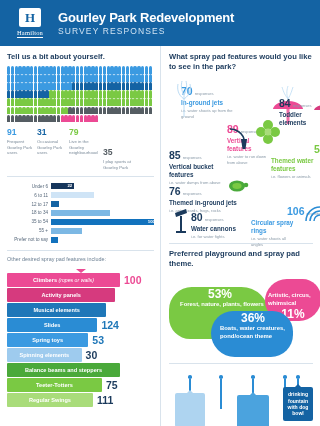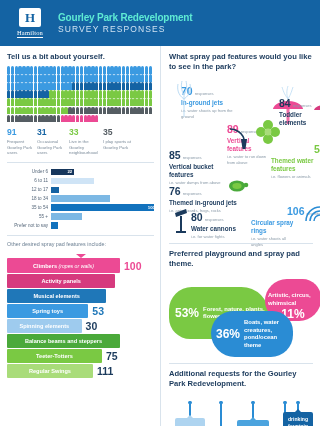--- a/index.html
+++ b/index.html
@@ -19,21 +19,21 @@
   .logo-box {
     width:22px; height:19px; background:#ffffff; border-radius:2px;
     display:flex; align-items:center; justify-content:center;
   }
   .logo-h { font-size:13px; font-weight:bold; color:#1463a3; line-height:1; font-family:"Liberation Serif", serif;}
   .logo-text {
     font-size:6.5px; color:#ffffff; margin-top:2px; letter-spacing:.2px;
     border-bottom:1px solid #ffffff; padding-bottom:1px; font-family:"Liberation Serif", serif;
   }
   .head-titles { margin-left:6px; }
-  .head-titles h1 { font-size:10px; color:#5eead4; font-weight:bold; letter-spacing:-.2px; }
+  .head-titles h1 { font-size:13px; color:#ffffff; font-weight:bold; letter-spacing:-.2px; }
   .head-titles h2 { font-size:8.5px; color:#cfe2f2; font-weight:normal; letter-spacing:1.1px; margin-top:1px; }
 
   .body-wrap { display:flex; height:380px; }
   .col-left { width:161px; padding:6px 6px 0 7px; border-right:1px solid #d9e3ec; }
   .col-right { width:159px; padding:6px 7px 0 8px; }
 
   .sec-title { font-size:7.6px; font-weight:bold; line-height:1.33; color:#1b3a5c; }
   .sec-sub { font-size:5.4px; color:#6b7f92; margin-top:3px; }
   .divider { height:1px; background:#d9e3ec; margin:6px 0 5px; }
 
@@ -67,21 +67,21 @@
   
   .spray { position:relative; height:160px; margin-top:5px; }
   .sp-item { position:absolute; }
   .sp-num { font-size:10.5px; font-weight:bold; display:inline; }
   .sp-resp { font-size:4.1px; color:#8a9aa8; margin-left:2px; }
   .sp-name { font-size:6.3px; font-weight:bold; line-height:1.28; margin-top:0px; }
   .sp-desc { font-size:4.1px; color:#8a9aa8; line-height:1.3; margin-top:1px; }
 
   
   .themes { position:relative; height:84px; margin-top:4px; }
-  .blob { position:absolute; display:flex; align-items:center; }
+  .blob { position:absolute; display:flex; align-items:center;flex-direction:column; }
   .blob-pct { font-size:12px; font-weight:bold; color:#ffffff; }
   .blob-txt { font-size:5.9px; font-weight:bold; color:#ffffff; line-height:1.3; }
 
   
   .reqs { position:relative; height:78px; margin-top:5px; }
   .pin { position:absolute; }
   .pin-stem { width:1.1px; background:#2a8cd4; margin:0 auto; }
   .pin-dot { width:3.6px; height:3.6px; border-radius:50%; background:#2a8cd4; margin:0 auto; }
   .pin-body { border-radius:2px; display:flex; align-items:center; justify-content:center;
               text-align:center; padding:2px; position:relative; }
@@ -368,25 +368,25 @@
     <div class="picto-nums" id="picto-nums">
         <div class="pn-col" style="width: 30px;">
           <div class="pn" style="color: rgb(59, 154, 225);">91</div>
           <div class="pl">Frequent Gourley Park users</div>
         </div>
         <div class="pn-col" style="width: 32px;">
           <div class="pn" style="color: rgb(20, 99, 163);">31</div>
           <div class="pl">Occasional Gourley Park users</div>
         </div>
         <div class="pn-col" style="width: 34px;">
-          <div class="pn" style="color: rgb(122, 201, 67);">33</div>
+          <div class="pn" style="color: rgb(122, 201, 67);">79</div>
           <div class="pl">Live in the Gourley neighbourhood</div>
         </div>
         <div class="pn-col" style="width: 32px;">
-          <div class="pn" style="color: rgb(85, 93, 99);">35</div>
+          <div class="pn" style="color: rgb(85, 93, 99); margin-top: 20px;">35</div>
           <div class="pl">I play sports at Gourley Park</div>
         </div>
       </div>
 
     <div class="divider"></div>
 
     <div class="age-rows" id="age-rows">
         <div class="age-row">
           <div class="age-lab">Under 6</div>
           <div class="age-track">
@@ -449,20 +449,26 @@
             <div class="f-bar" style="width: 108.48px; background: rgb(214, 58, 126);">
               <span class="f-lab">Activity panels</span>
             </div>
             <span class="f-num" style="color: rgb(255, 255, 255);">45</span>
           </div>
           <div class="f-row" style="width: 148px;">
             <div class="f-bar" style="width: 99.44px; background: rgb(31, 119, 184);">
               <span class="f-lab">Musical elements</span>
             </div>
             <span class="f-num" style="color: rgb(255, 255, 255);">70</span>
+          </div>
+          <div class="f-row" style="width: 148px;">
+            <div class="f-bar" style="width: 90.4px; background: rgb(42, 140, 212);">
+              <span class="f-lab">Slides</span>
+            </div>
+            <span class="f-num" style="color: rgb(31, 119, 184);">124</span>
           </div>
           <div class="f-row" style="width: 148px;">
             <div class="f-bar" style="width: 81.36px; background: rgb(59, 154, 225);">
               <span class="f-lab">Spring toys</span>
             </div>
             <span class="f-num" style="color: rgb(31, 119, 184);">53</span>
           </div>
           <div class="f-row" style="width: 148px;">
             <div class="f-bar" style="width: 74.58px; background: rgb(158, 203, 238);">
               <span class="f-lab">Spinning elements</span>
@@ -601,21 +607,20 @@
           <div class="blob-txt" style="margin-left: 0px;">Artistic, circus, whimsical</div>
         </div>
         <div class="blob" style="left: 42px; top: 38px; width: 82px; height: 46px; background: rgb(42, 140, 212); border-radius: 26px 24px 26px 28px; padding: 0px 3px 0px 5px;">
           <div class="blob-pct">36%</div>
           <div class="blob-txt" style="margin-left: 4px;">Boats, water creatures, pond/ocean theme</div>
         </div>
       </div>
 
     <div class="divider"></div>
 
-    <div class="sec-title">Additional requests for the Gourley Park Redevelopment.</div>
     <div class="reqs" id="reqs">
         <div class="pin" style="left: 6px; top: 6px; width: 30px;">
           <div class="pin-dot"></div>
           <div class="pin-stem" style="height: 14px;"></div>
           <div class="pin-body" style="background: rgb(174, 212, 240); width: 30px; height: 34px; color: rgb(174, 212, 240);"></div>
         </div>
         <div class="pin" style="left: 38px; top: 6px; width: 28px;">
           <div class="pin-dot"></div>
           <div class="pin-stem" style="height: 30px;"></div>
         </div>

